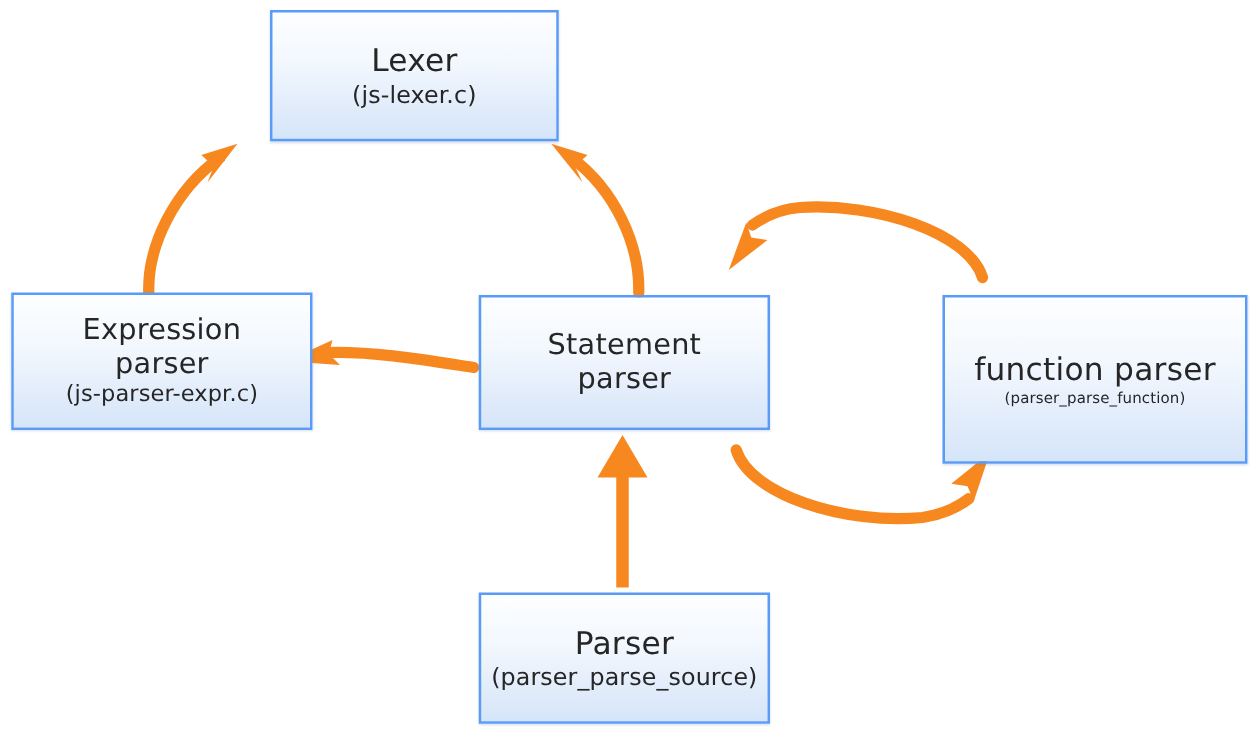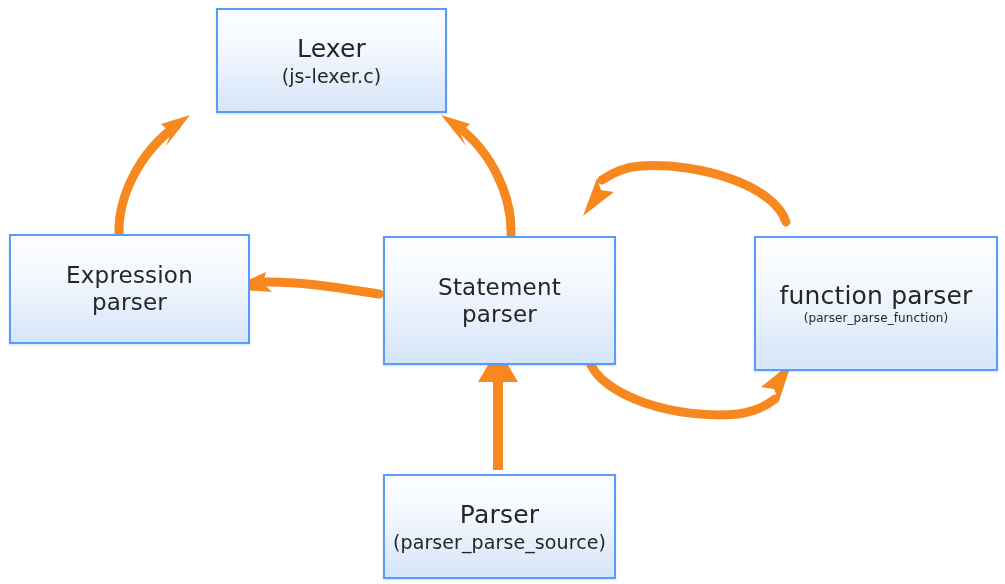--- a/index.html
+++ b/index.html
@@ -48,21 +48,21 @@
   }
   .node-sub {
     font-size: 18px;
     letter-spacing: 0.1px;
     color: #262626;
     margin-top: 2px;
   }
   
   #node-lexer       { left: 216px; top: 8px;   width: 231px; height: 105px; }
   #node-expression  { left: 9px;   top: 234px; width: 241px; height: 110px; }
-  #node-statement   { left: 383px; top: 236px; width: 233px; height: 129px; align-items: center; }
+  #node-statement   { left: 383px; top: 236px; width: 233px; height: 108px; align-items: center; }
   #node-function    { left: 754px; top: 236px; width: 244px; height: 135px; }
   #node-parser      { left: 383px; top: 474px; width: 233px; height: 105px; }
 
   #node-lexer .node-title      { font-size: 25px; }
   #node-lexer .node-sub        { font-size: 19px; }
   #node-parser .node-title     { font-size: 25px; }
   #node-parser .node-sub       { font-size: 19px; }
   #node-function .node-title   { font-size: 25px; }
   #node-function .node-sub     { font-size: 12px; }
 </style>
@@ -105,20 +105,21 @@
   </svg>
 
   <div class="node-box" id="node-lexer">
     <div class="node-title">Lexer</div>
     <div class="node-sub">(js-lexer.c)</div>
   </div>
 
   <div class="node-box" id="node-expression">
     <div class="node-title">Expression
 parser</div>
+    <div class="node-sub">(js-parser-expr.c)</div>
   </div>
 
   <div class="node-box" id="node-statement">
     <div class="node-title">Statement
 parser</div>
   </div>
 
   <div class="node-box" id="node-function">
     <div class="node-title">function parser</div>
     <div class="node-sub">(parser_parse_function)</div>

